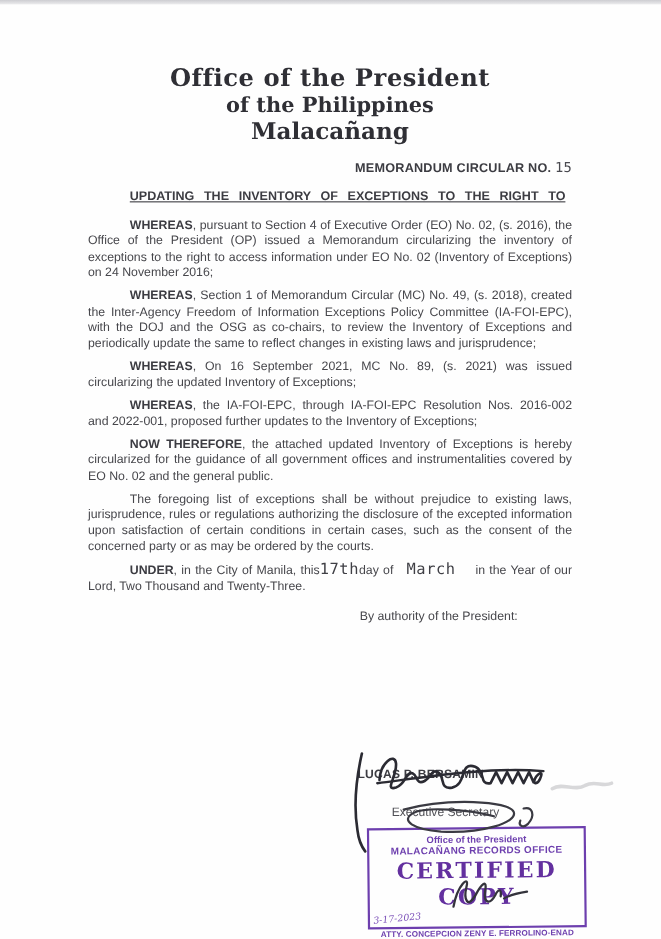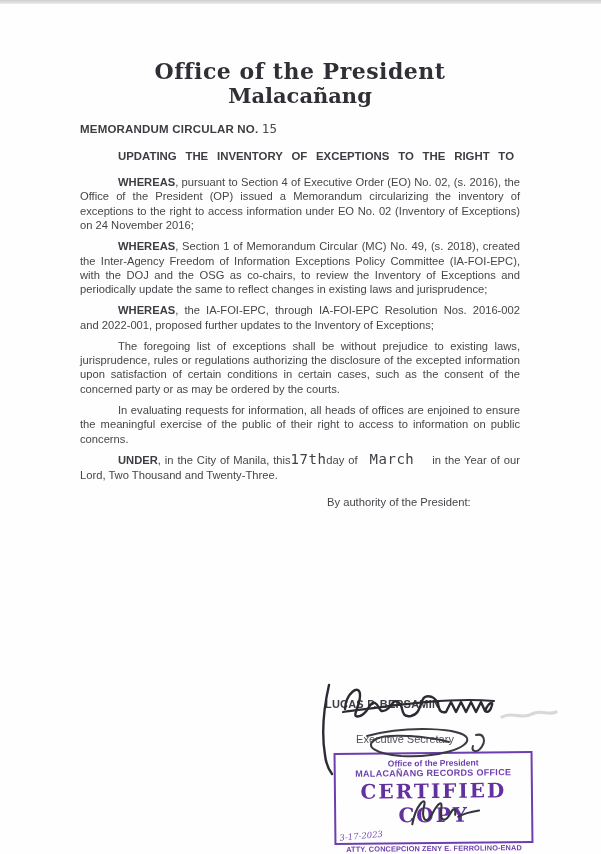--- a/index.html
+++ b/index.html
@@ -17,28 +17,28 @@
     background: linear-gradient(#cdcdd1, #ececee);
   }
   .doc { position: absolute; left: 80px; top: 0; width: 440px; }
 
   .hdr { text-align: center; margin-top: 58px; color: #2f2f35;
          font-family: "DejaVu Serif", serif; font-weight: bold; }
   .hdr-line1 { font-size: 22px; line-height: 27px; letter-spacing: 0.5px; }
   .hdr-line2 { font-size: 19px; line-height: 23px; }
   .hdr-line3 { font-size: 21px; line-height: 21px; }
 
-  .memo { text-align: left; margin-top: 15px; font-size: 11.5px;
+  .memo { text-align: right; margin-top: 15px; font-size: 11.5px;
           font-weight: bold; color: #3c3c42; letter-spacing: 0.2px; }
   .memo-number { font-family: "DejaVu Sans Mono", monospace; font-size: 12.5px;
                  font-weight: normal; color: #4a4a50; }
 
   .title { width: 396px; margin: 13px 0 11px 38px; font-weight: bold;
            font-size: 11.4px; line-height: 15px; color: #3c3c42; }
-  .title-line { text-align: justify; text-align-last: justify; }
+  .title-line { text-align: justify; text-align-last: justify; text-decoration: underline; }
 
   .para { font-size: 11.2px; line-height: 14.4px; text-align: justify;
           text-indent: 38px; margin: 0 0 6.5px 0; }
   .para b { color: #3c3c42; }
 
   .done .tw { font-family: "DejaVu Sans Mono", monospace; font-size: 14px;
               letter-spacing: 0.5px; color: #3f3f45; }
   .done .month { margin: 0 18px 0 12px; }
 
   .by-auth { margin: 14px 0 0 247px; font-size: 11.2px; }
@@ -72,37 +72,39 @@
 </head>
 <body>
 
 <div class="page">
   <div class="top-strip"></div>
 
   <div class="doc">
 
     <div class="hdr">
       <div class="hdr-line1">Office of the President</div>
+      <div class="hdr-line2">of the Philippines</div>
       <div class="hdr-line3">Malacañang</div>
     </div>
 
     <div class="memo">
       <span>MEMORANDUM CIRCULAR NO.</span>
       <span class="memo-number">15</span>
     </div>
 
     <div class="title">
       <div class="title-line">UPDATING THE INVENTORY OF EXCEPTIONS TO THE RIGHT TO</div>
     </div>
 
     <p class="para"><b>WHEREAS</b><span>, pursuant to Section 4 of Executive Order (EO) No. 02, (s. 2016), the Office of the President (OP) issued a Memorandum circularizing the inventory of exceptions to the right to access information under EO No. 02 (Inventory of Exceptions) on 24 November 2016;</span></p>
     <p class="para"><b>WHEREAS</b><span>, Section 1 of Memorandum Circular (MC) No. 49, (s. 2018), created the Inter-Agency Freedom of Information Exceptions Policy Committee (IA-FOI-EPC), with the DOJ and the OSG as co-chairs, to review the Inventory of Exceptions and periodically update the same to reflect changes in existing laws and jurisprudence;</span></p>
+    <p class="para"><b>WHEREAS</b><span>, On 16 September 2021, MC No. 89, (s. 2021) was issued circularizing the updated Inventory of Exceptions;</span></p>
     <p class="para"><b>WHEREAS</b><span>, the IA-FOI-EPC, through IA-FOI-EPC Resolution Nos. 2016-002 and 2022-001, proposed further updates to the Inventory of Exceptions;</span></p>
+    <p class="para"><b>NOW THEREFORE</b><span>, the attached updated Inventory of Exceptions is hereby circularized for the guidance of all government offices and instrumentalities covered by EO No. 02 and the general public.</span></p>
     <p class="para"><span>The foregoing list of exceptions shall be without prejudice to existing laws, jurisprudence, rules or regulations authorizing the disclosure of the excepted information upon satisfaction of certain conditions in certain cases, such as the consent of the concerned party or as may be ordered by the courts.</span></p>
-    <p class="para"><span>In evaluating requests for information, all heads of offices are enjoined to ensure the meaningful exercise of the public of their right to access to information on public concerns.</span></p>
 
     <p class="para done"><b>UNDER</b><span>, in the City of Manila, this</span><span class="tw">17th</span><span>day of</span><span class="tw month">March</span><span>in the Year of our Lord, Two Thousand and Twenty-Three.</span></p>
 
     <div class="by-auth">By authority of the President:</div>
   </div>
 
   <div class="sig-name">LUCAS P. BERSAMIN</div>
   <div class="sig-title">Executive Secretary</div>
 
   <svg class="sig-svg" viewBox="0 0 290 130" fill="none" xmlns="http://www.w3.org/2000/svg">

